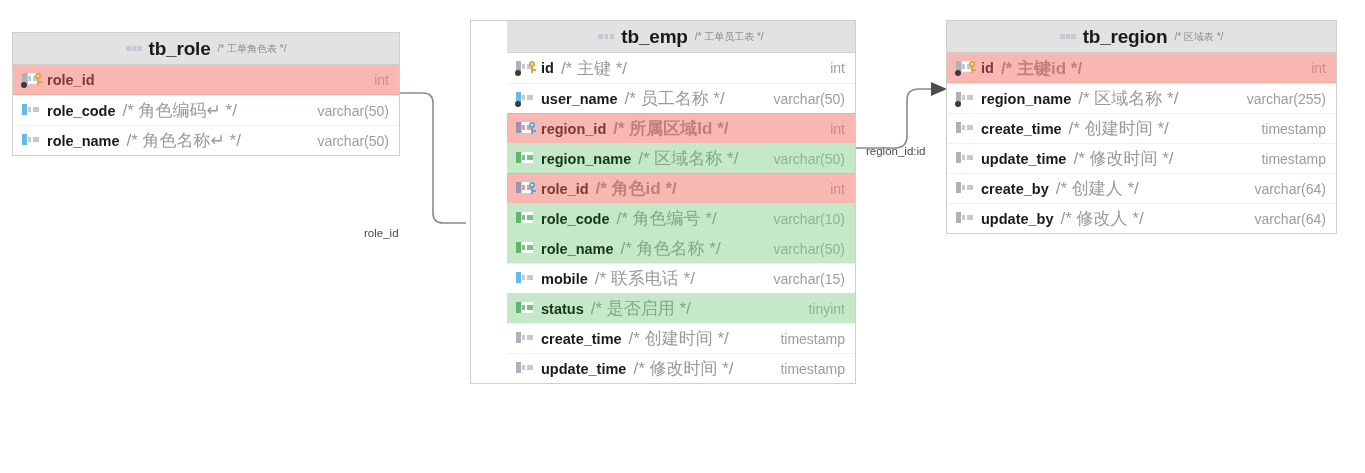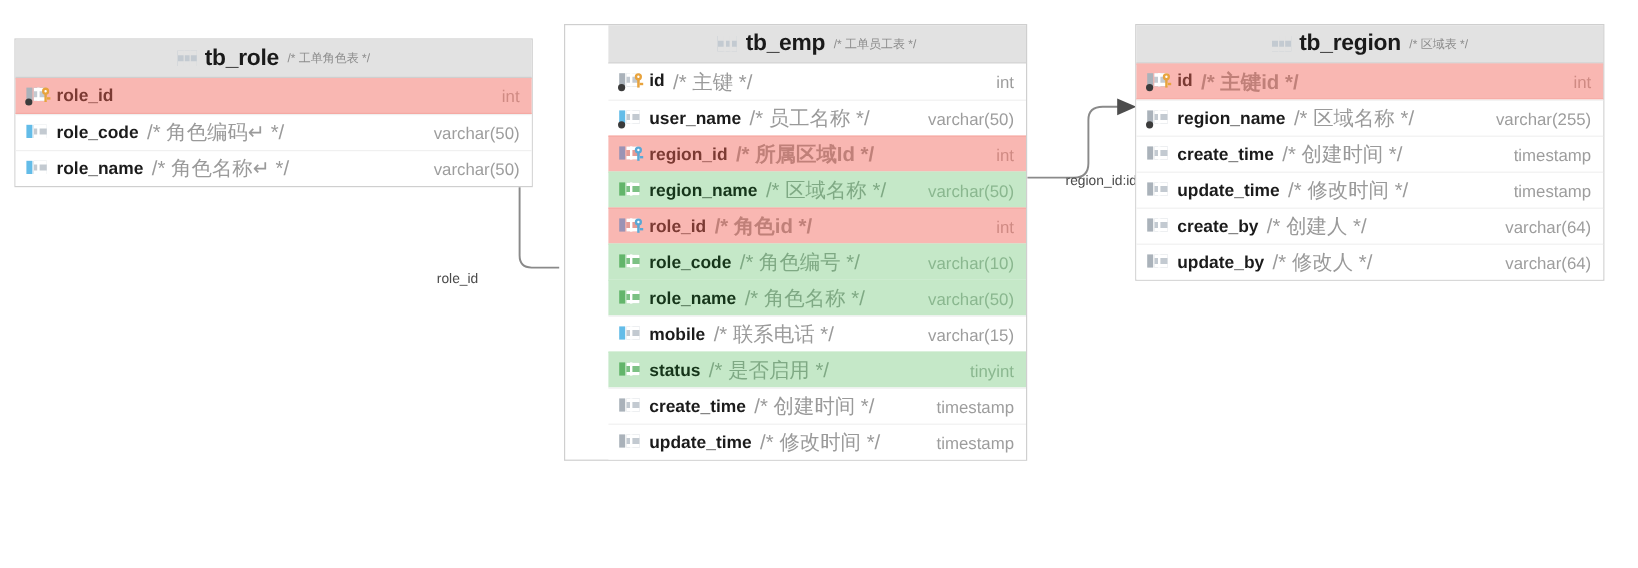--- a/index.html
+++ b/index.html
@@ -222,23 +222,23 @@
   <path d="M 466 223 L 443 223 Q 433 223 433 213 L 433 103 Q 433 93 423 93 L 397 93" fill="none" stroke="#8a8a8a" stroke-width="1.6"></path>
   <polygon points="384,93 400,86 400,100" fill="#4d4d4d"></polygon>
 
    tb_region.id --&gt;
   <path d="M 856 148 L 895 148 Q 907 148 907 136 L 907 100 Q 907 89 919 89 L 932 89" fill="none" stroke="#8a8a8a" stroke-width="1.6"></path>
   <polygon points="947,89 931,82 931,96" fill="#4d4d4d"></polygon>
 </svg>
 
 <div class="conn-label" style="left:364px; top:227px;">role_id</div>
 
-<div class="conn-label" style="left:888px; top:145px;">region_id:id</div>
-
-<div class="er-table" id="tbl-tb_role" style="left:12px; top:32px; width:432px;">
+<div class="conn-label" style="left:866px; top:145px;">region_id:id</div>
+
+<div class="er-table" id="tbl-tb_role" style="left:12px; top:32px; width:388px;">
   <div class="tbl-header">
     <span class="hdr-table-icon"></span>
     <span class="tbl-title">tb_role</span>
     <span class="tbl-comment">/* 工单角色表 */</span>
   </div>
   <div class="tbl-rows">
       <div class="row pk-row">
         <span class="icon-wrap">
           <span class="ic-bar gray"></span>
           <span class="ic-grid"></span>

